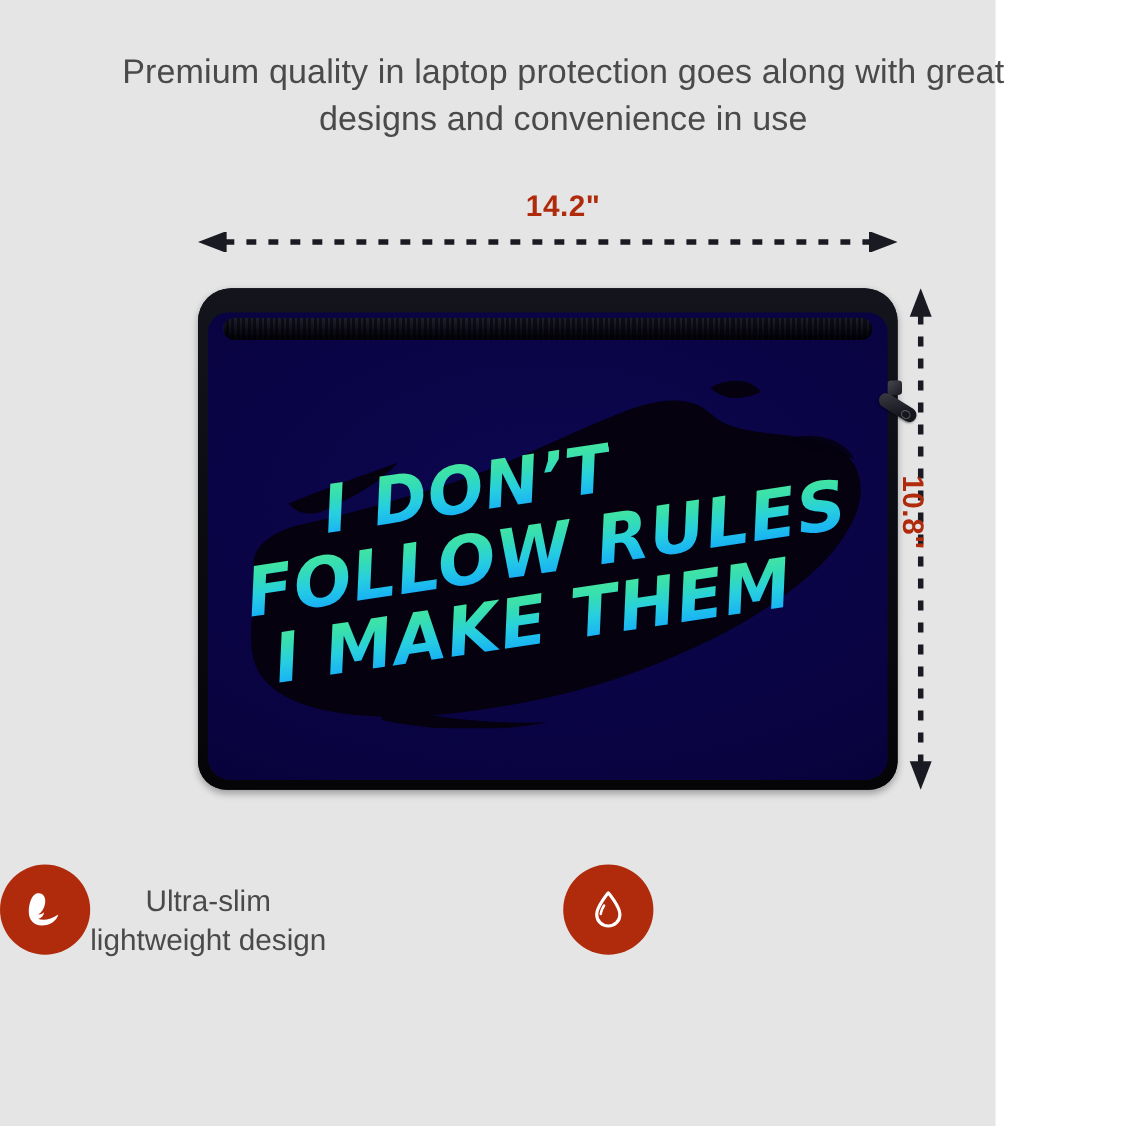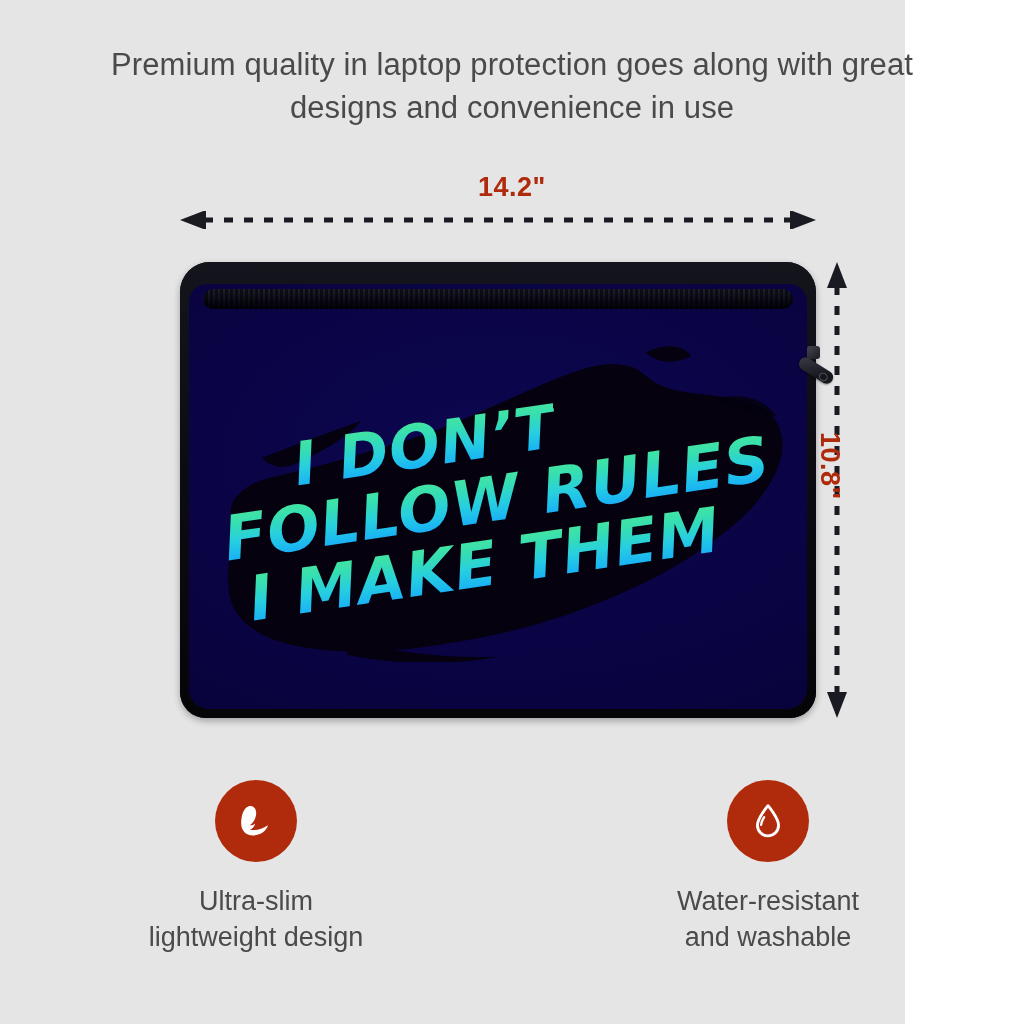--- a/index.html
+++ b/index.html
@@ -173,21 +173,21 @@
   
   .features {
     position:absolute;
     left:0; top:780px;
     width:1024px;
     display:flex;
   }
   .feature {
     flex:1 1 0;
     display:flex;
-    flex-direction:column;
+    flex-direction:row;
     align-items:center;
   }
   .icon-circle {
     width:82px; height:82px;
     border-radius:50%;
     background:#b02a0c;
     display:flex;
     align-items:center;
     justify-content:center;
   }
@@ -292,19 +292,17 @@
 
 
     <div class="feature">
       <div class="icon-circle">
         <svg width="46" height="46" viewBox="0 0 48 48">
           <path d="M24,8 C24,8 35,21 35,28.5 C35,34.8 30.1,39.5 24,39.5
                    C17.9,39.5 13,34.8 13,28.5 C13,21 24,8 24,8 Z" fill="none" stroke="#ffffff" stroke-width="3" stroke-linejoin="round"></path>
           <path d="M20,20 C18,23 17,25.5 16.8,28" fill="none" stroke="#ffffff" stroke-width="2.4" stroke-linecap="round"></path>
         </svg>
       </div>
-      <div class="feature-caption">Water-resistant
-and washable</div>
     </div>
 
   </div>
 
 </div>
 
 </body></html>

